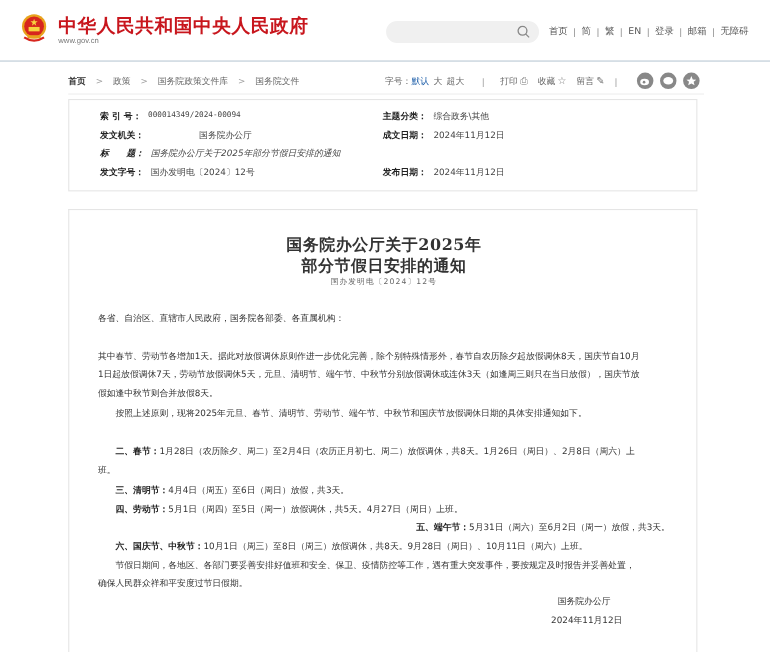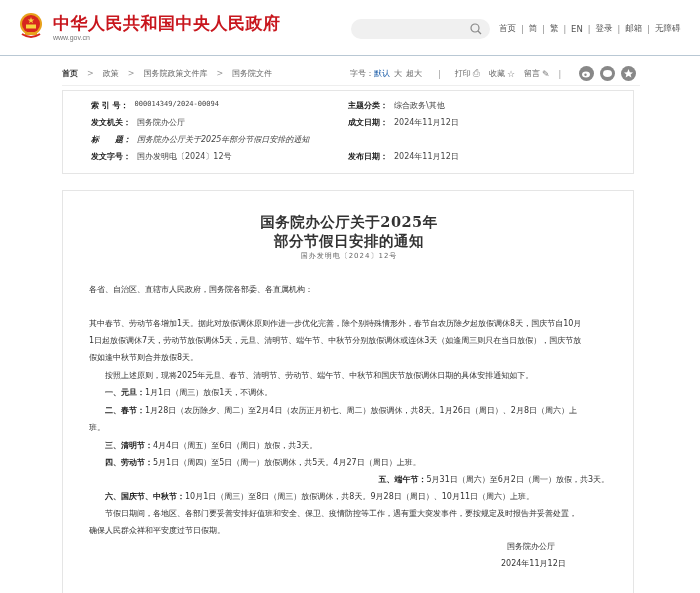--- a/index.html
+++ b/index.html
@@ -128,21 +128,21 @@
 
 <div class="info-box">
   <div class="info-row" style="left:28px; top:9px;justify-content:center;">
     <span class="info-label">索 引 号：</span>
     <span class="info-value" style="font-family:'DejaVu Sans Mono',monospace; font-size:7px;">000014349/2024-00094</span>
   </div>
   <div class="info-row" style="left:285px; top:9px;">
     <span class="info-label">主题分类：</span>
     <span class="info-value">综合政务\其他</span>
   </div>
-  <div class="info-row" style="left:28px; top:26px;">
+  <div class="info-row" style="left:28px; top:26px;gap:44px;">
     <span class="info-label">发文机关：</span>
     <span class="info-value">国务院办公厅</span>
   </div>
   <div class="info-row" style="left:285px; top:26px;">
     <span class="info-label">成文日期：</span>
     <span class="info-value">2024年11月12日</span>
   </div>
   <div class="info-row" style="left:28px; top:43px;font-style:italic;">
     <span class="info-label">标　　题：</span>
     <span class="info-value">国务院办公厅关于2025年部分节假日安排的通知</span>
@@ -163,23 +163,20 @@
   <div class="doc-number">国办发明电〔2024〕12号</div>
 
   <div class="para" style="top:91px;">各省、自治区、直辖市人民政府，国务院各部委、各直属机构：</div>
 
   <div class="para" style="top:125px;">其中春节、劳动节各增加1天。据此对放假调休原则作进一步优化完善，除个别特殊情形外，春节自农历除夕起放假调休8天，国庆节自10月</div>
   <div class="para" style="top:142px;">1日起放假调休7天，劳动节放假调休5天，元旦、清明节、端午节、中秋节分别放假调休或连休3天（如逢周三则只在当日放假），国庆节放</div>
   <div class="para" style="top:159px;">假如逢中秋节则合并放假8天。</div>
 
   <div class="para" style="top:177px;">　　按照上述原则，现将2025年元旦、春节、清明节、劳动节、端午节、中秋节和国庆节放假调休日期的具体安排通知如下。</div>
 
-  <div class="para" style="top:194px; padding-left:16px;">
-    <span class="hl">一、元旦：</span><span>1月1日（周三）放假1天，不调休。</span>
-  </div>
   <div class="para" style="top:212px; padding-left:16px;">
     <span class="hl">二、春节：</span><span>1月28日（农历除夕、周二）至2月4日（农历正月初七、周二）放假调休，共8天。1月26日（周日）、2月8日（周六）上</span>
   </div>
   <div class="para" style="top:229px;">班。</div>
   <div class="para" style="top:247px; padding-left:16px;">
     <span class="hl">三、清明节：</span><span>4月4日（周五）至6日（周日）放假，共3天。</span>
   </div>
   <div class="para" style="top:264px; padding-left:16px;">
     <span class="hl">四、劳动节：</span><span>5月1日（周四）至5日（周一）放假调休，共5天。4月27日（周日）上班。</span>
   </div>

